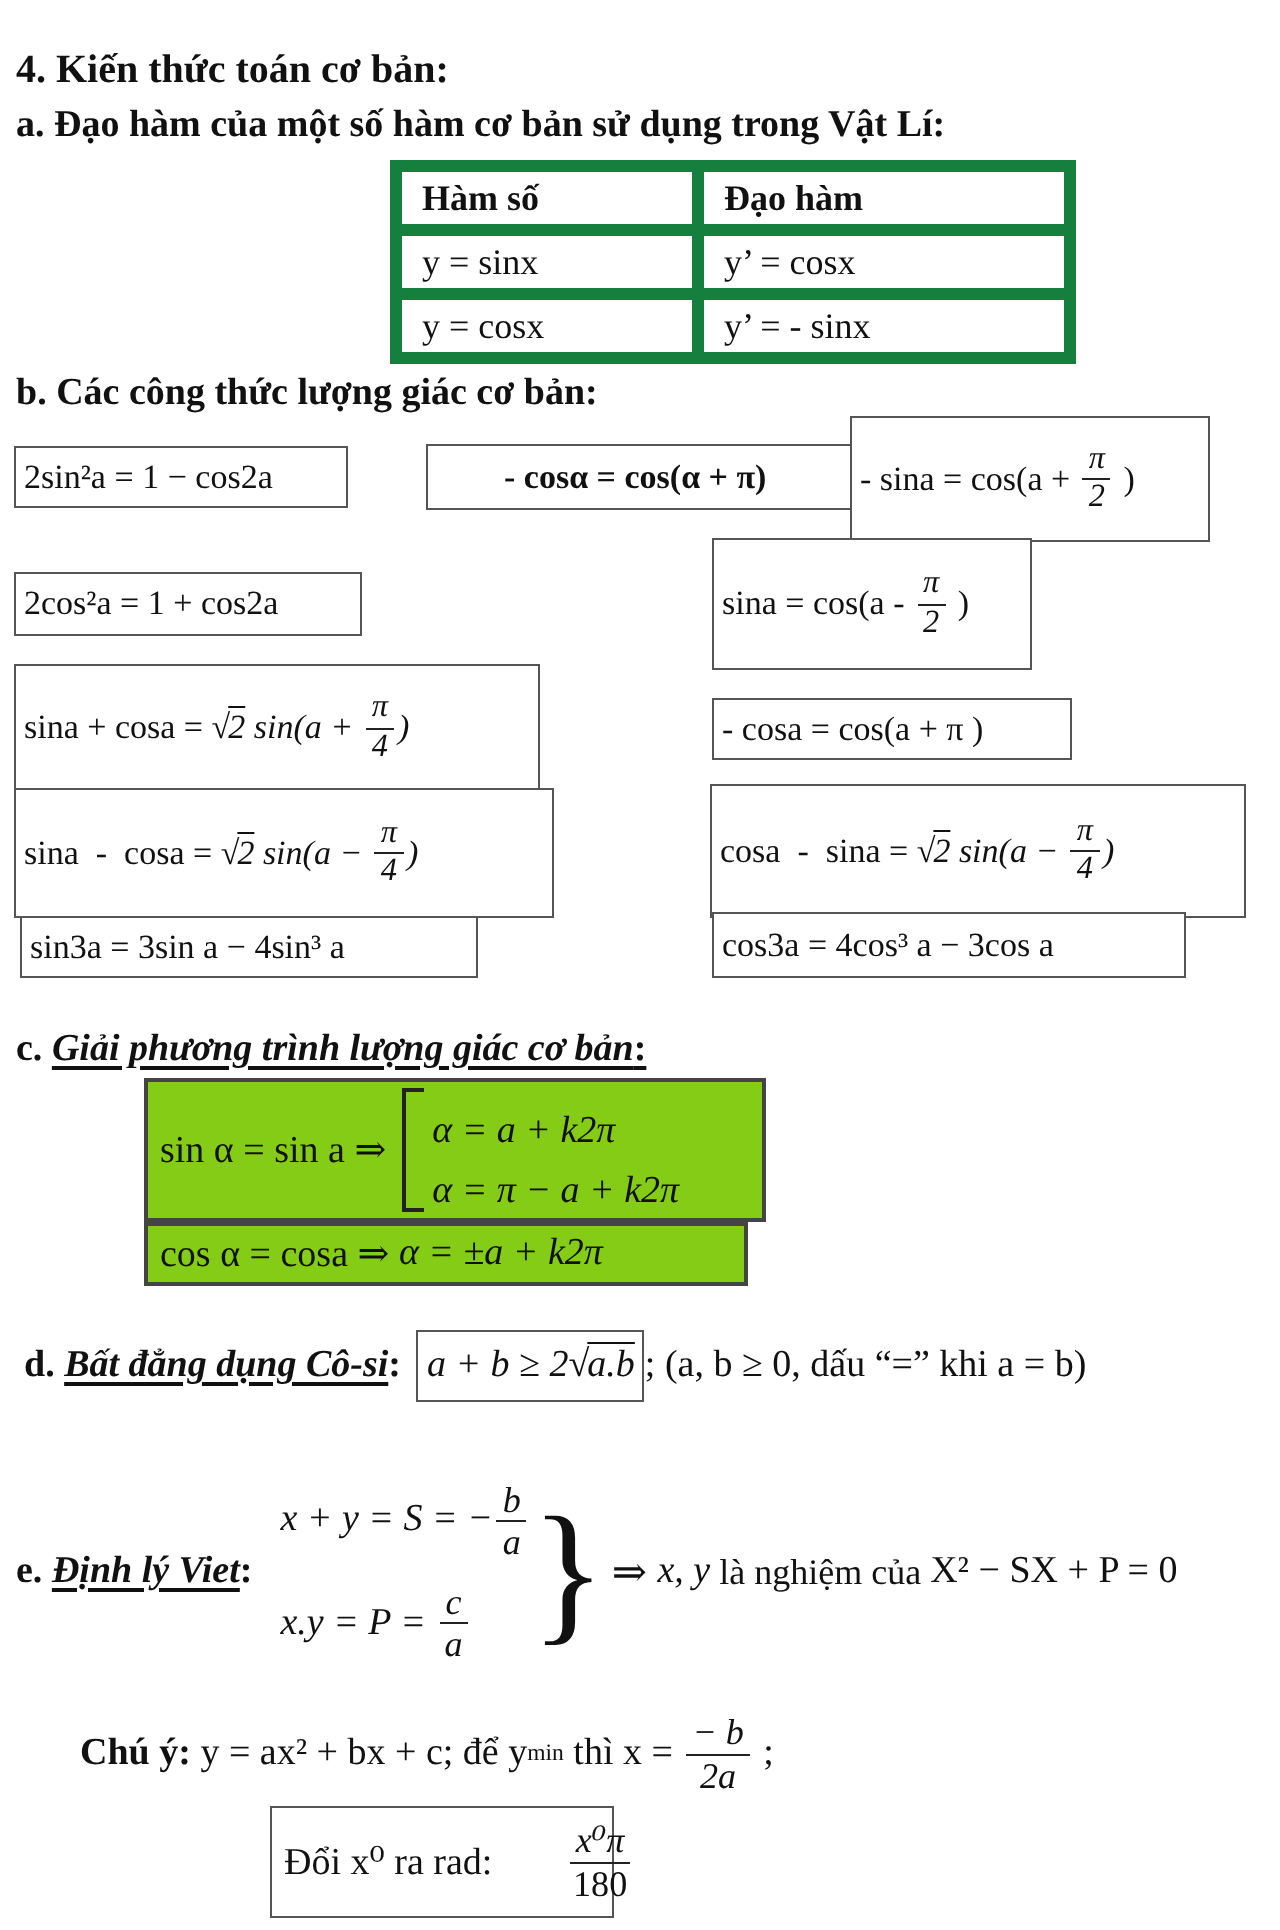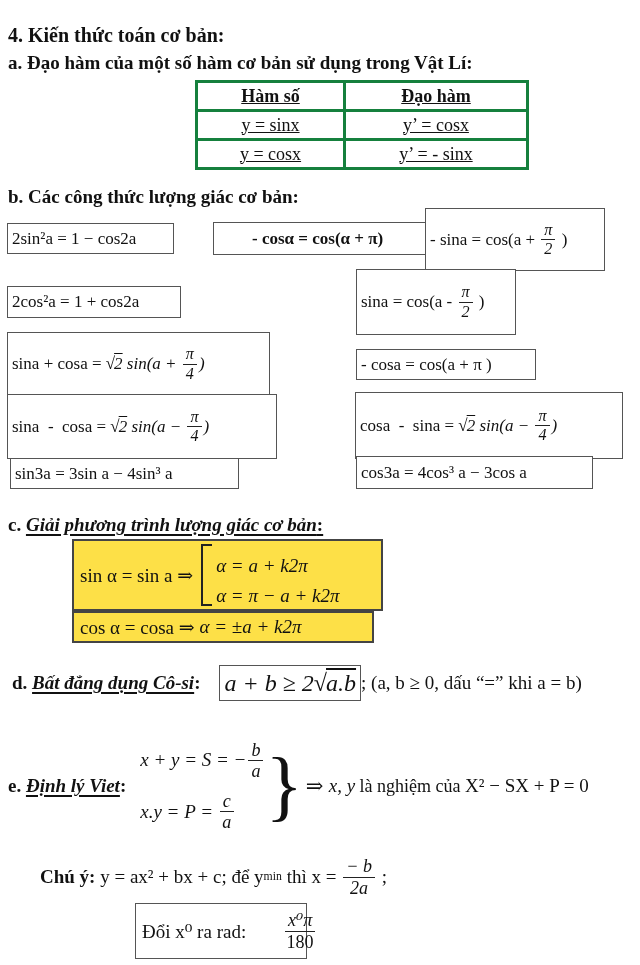--- a/index.html
+++ b/index.html
@@ -7,36 +7,36 @@
   .page{position:absolute;inset:0;background:#fff;overflow:hidden;}
   .abs{position:absolute;margin:0;}
   .hd{font-weight:bold;font-size:19px;white-space:pre;}
   .hd-it{font-style:italic;}
   .ul{text-decoration:underline;text-decoration-thickness:2px;text-underline-offset:3px;}
   .it{font-style:italic;}
   .b{font-weight:bold;}
   span{white-space:pre;}
   
   .dtable{position:absolute;left:195px;top:80px;border-collapse:collapse;background:#fff;}
-  .dtable th,.dtable td{border:3px solid #15803d;font-size:18px;text-align:center;padding:1px 10px;height:24px;text-decoration:underline;}
+  .dtable th,.dtable td{border:6px solid #15803d;font-size:18px;text-align:left;padding:1px 10px;height:24px;}
   .dtable{border:2px solid #333;}
   .dtable th{font-weight:bold;}
   .dtable th:first-child,.dtable td:first-child{width:125px;}
   .dtable th:last-child,.dtable td:last-child{width:160px;}
   
   .fbox{position:absolute;border:1px solid #555;background:#fff;display:flex;align-items:center;padding:0 4px;font-size:17px;white-space:nowrap;}
   
   .frac{display:inline-flex;flex-direction:column;align-items:center;line-height:1.12;font-size:0.95em;margin:0 2px;}
   .frac .num{border-bottom:1.5px solid #222;padding:0 3px;display:block;}
   .frac .den{display:block;}
   
   .rad-sym{letter-spacing:-1px;}
   .rad-arg{text-decoration:overline;}
   
-  .cbox{position:absolute;border:2px solid #444;background:#fde047;display:flex;align-items:center;padding:0 6px;font-size:19px;}
+  .cbox{position:absolute;border:2px solid #444;background:#84cc16;display:flex;align-items:center;padding:0 6px;font-size:19px;}
   .sq-bracket{flex:0 0 auto;width:9px;height:58px;border-left:2px solid #222;border-top:2px solid #222;border-bottom:2px solid #222;margin:0 4px 0 8px;}
   .cases{display:flex;flex-direction:column;gap:8px;margin-top:12px;}
   
   .flexrow{position:absolute;display:flex;align-items:center;}
   .brace{font-size:78px;font-weight:400;line-height:0.85;font-family:"Liberation Serif",serif;}
   .small-note{font-size:18px;}
   sub{font-size:0.62em;}
 </style>
 </head>
 <body>
@@ -150,21 +150,21 @@
 
   <div class="cbox" style="left:72px;top:611px;width:286px;height:28px;">
     <span>cos α = cosa ⇒ </span>
     <span class="it">α = ±a + k2π</span>
   </div>
 
   <div class="flexrow" style="left:12px;top:660px;height:46px;">
     <span class="hd">d. </span>
     <span class="hd hd-it ul">Bất đẳng dụng Cô-si</span>
     <span class="hd">:</span>
-    <span class="fbox it" style="position:static;height:34px;font-size:24px;margin-left:19px;">
+    <span class="fbox it" style="position:static;height:34px;font-size:19px;margin-left:8px;">
       <span>a + b ≥ 2</span>
       <span><span class="rad-sym">√</span><span class="rad-arg">a.b</span></span>
     </span>
     <span style="font-size:19px;">; (a, b ≥ 0, dấu “=” khi a = b)</span>
   </div>
 
   <div class="flexrow" style="left:8px;top:733px;height:106px;">
     <span class="hd">e. </span>
     <span class="hd hd-it ul">Định lý Viet</span>
     <span class="hd">:</span>

